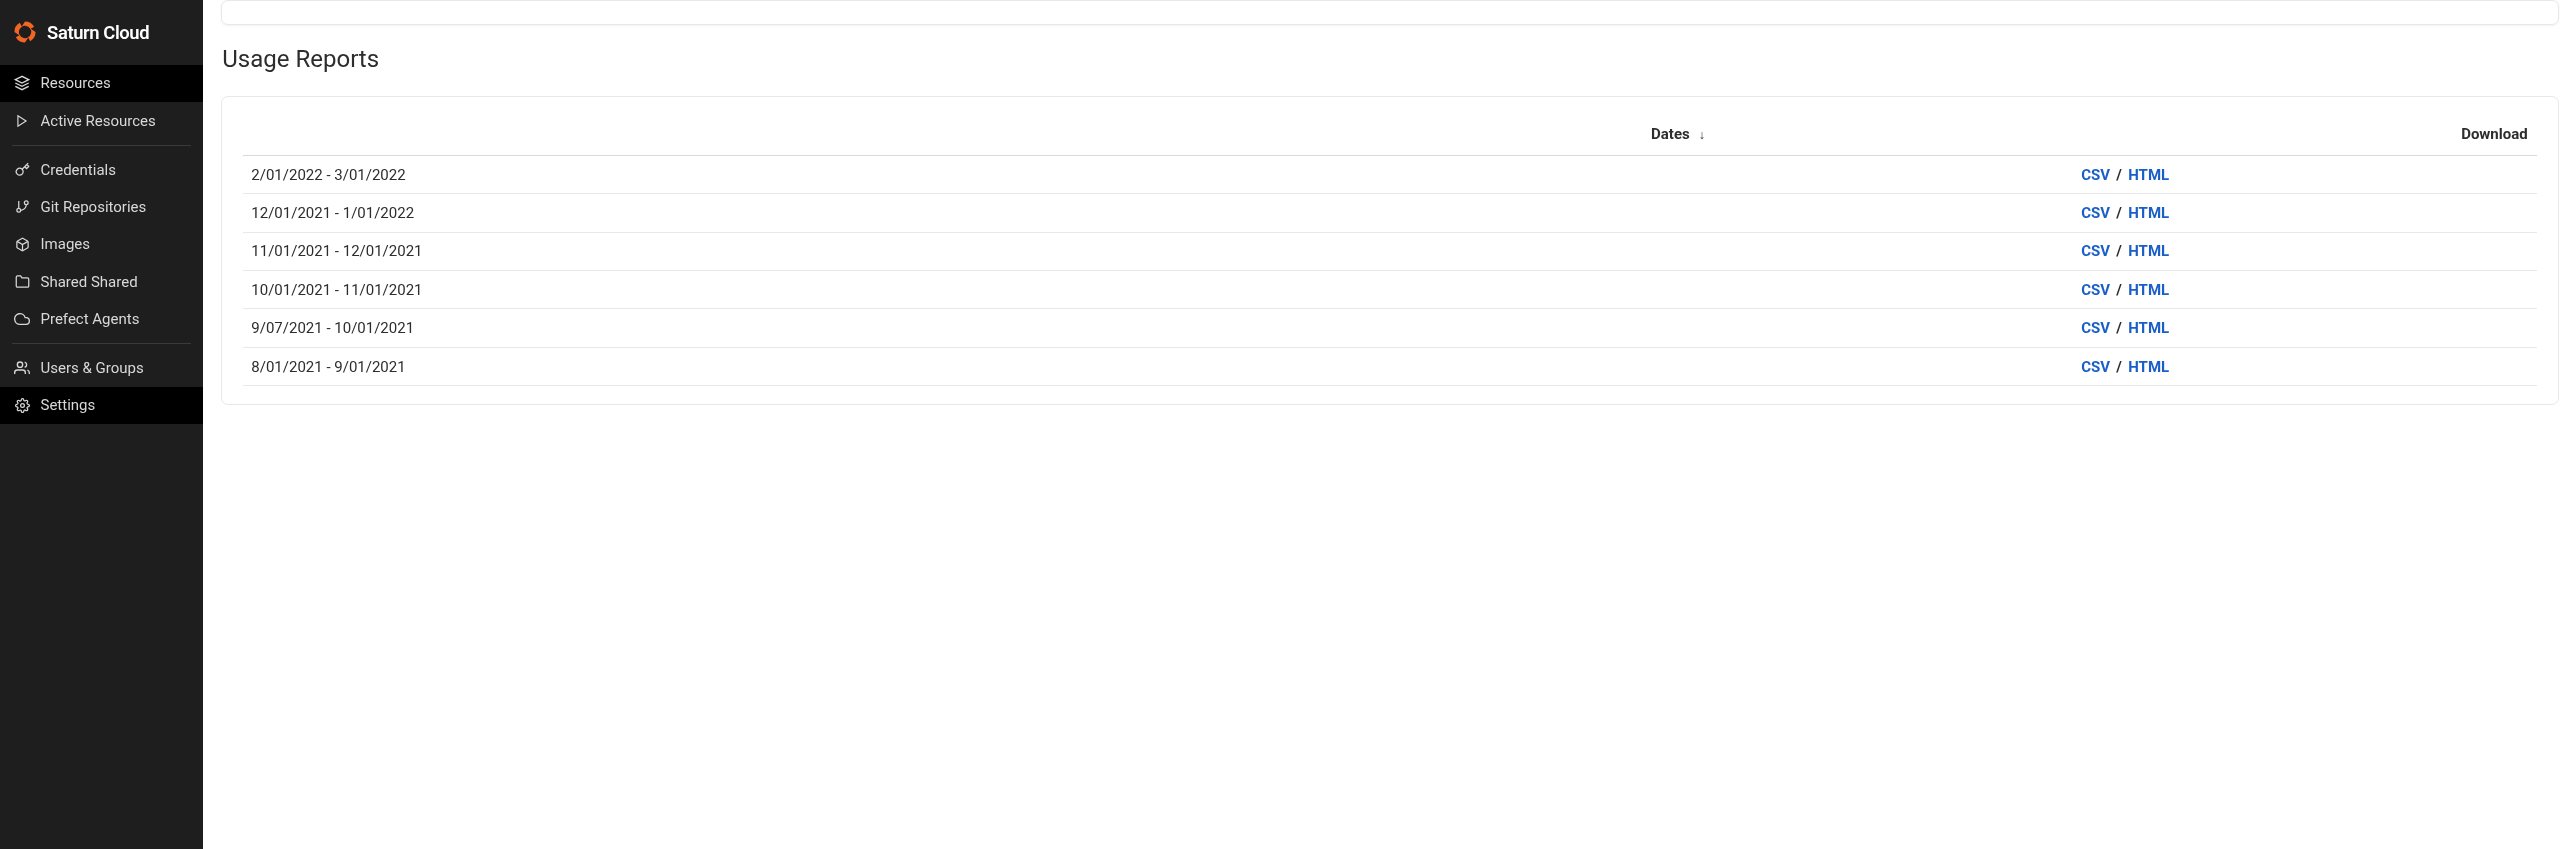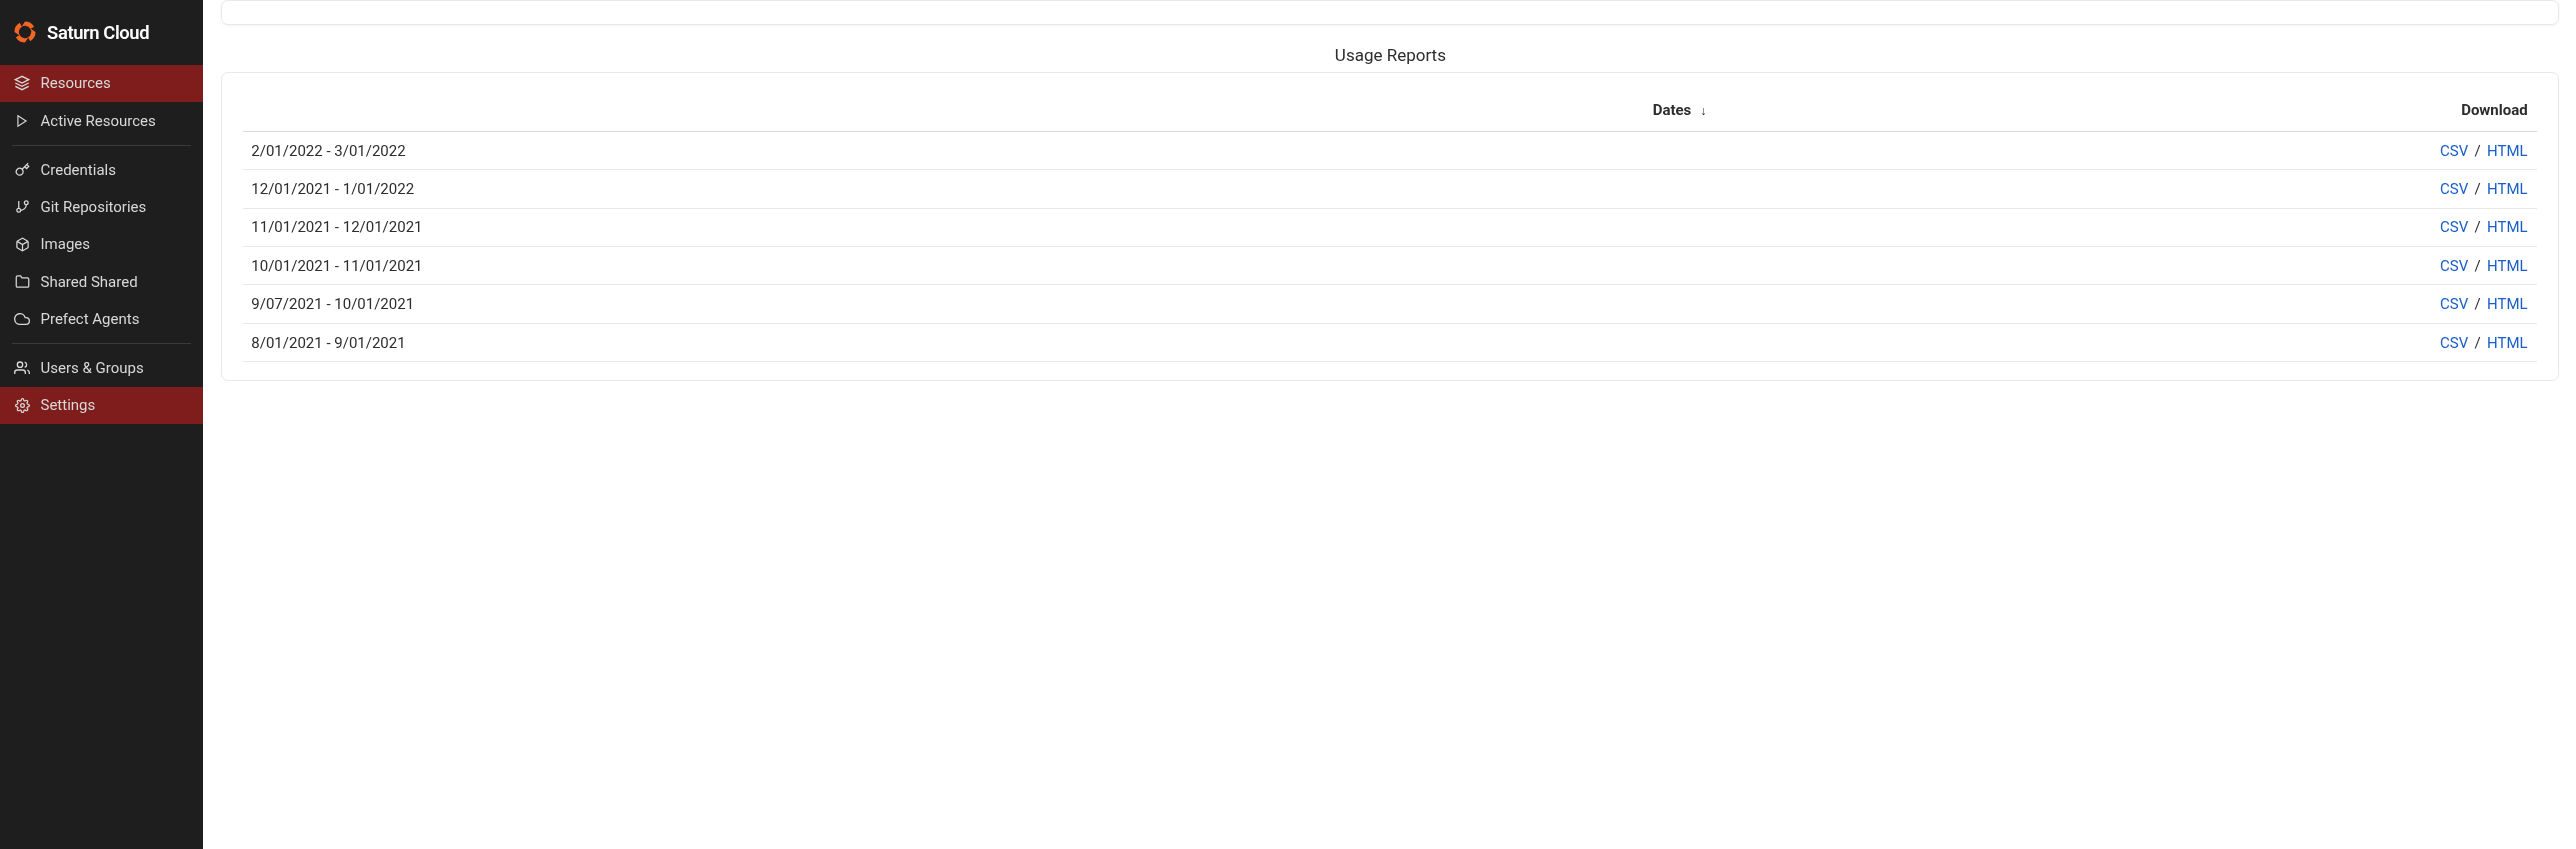--- a/index.html
+++ b/index.html
@@ -5,36 +5,36 @@
     * { margin: 0; padding: 0; box-sizing: border-box; }
     body { font-family: -apple-system, BlinkMacSystemFont, 'Segoe UI', Roboto, 'Helvetica Neue', Arial, sans-serif; background: #ffffff; color: #2d2d2d; }
     .app { display: flex; width: 100%; min-height: 100vh; }
     
     .sidebar { width: 203px; background: #1e1e1e; color: #d8d8d8; flex-shrink: 0; padding-top: 12.3px; }
     .brand { display: flex; align-items: center; padding: 7px 12.3px 19.3px 12.3px; }
     .brand-icon { width: 26px; height: 26px; margin-right: 8.8px; }
     .brand-text { color: #ffffff; font-size: 18.4px; font-weight: 600; letter-spacing: -0.4px; text-align: center; }
     
     .nav-item { display: flex; align-items: center; padding: 9.7px 14px; cursor: pointer; font-size: 15px; }
-    .nav-item.active { background: #7f1d1d; }
+    .nav-item.active { background: #000000; }
     .nav-icon { width: 16px; height: 16px; margin-right: 10.5px; display: inline-flex; align-items: center; justify-content: center; flex-shrink: 0; }
     .nav-divider { height: 0.9px; background: #3a3a3a; margin: 5.3px 12.3px; }
     
     .main { flex: 1; padding: 0 17.5px; background: #ffffff; overflow: hidden; }
     .card-stub { border: 0.9px solid #e8e8e8; border-radius: 7px; height: 25.4px; margin-bottom: 19.3px; box-shadow: 0 0.9px 2.6px rgba(0,0,0,0.06); }
     
-    .section-title { font-size: 17px; font-weight: 400; color: #2d2d2d; margin-bottom: 7px; padding-left: 1.8px; text-align: center; }
+    .section-title { font-size: 24px; font-weight: 400; color: #2d2d2d; margin-bottom: 23px; padding-left: 1.8px; }
     
     .table-card { border: 0.9px solid #e8e8e8; border-radius: 7px; padding: 17.5px 21px; }
     .table { width: 100%; border-collapse: collapse; }
     .th { text-align: right; font-size: 15px; font-weight: 700; color: #2d2d2d; padding: 10.5px 8.8px 12.3px 8.8px; border-bottom: 1.8px solid #d9d9d9; }
     .th.right { text-align: right; }
     .sort-arrow { display: inline-block; margin-left: 5.3px; font-size: 12.3px; }
     .td { padding: 9.7px 8.8px; border-bottom: 0.9px solid #e8e8e8; font-size: 15px; color: #2d2d2d; }
-    .td.right { text-align: right; }
+    .td.right { text-align: center; font-weight: bold; }
     .link { color: #1a5fc7; cursor: pointer; }
     .sep { color: #2d2d2d; padding: 0 2.6px; }
     
     svg { display: block; }
   </style>
 </head>
 <body>
 
 <div class="app">
   <aside class="sidebar">

